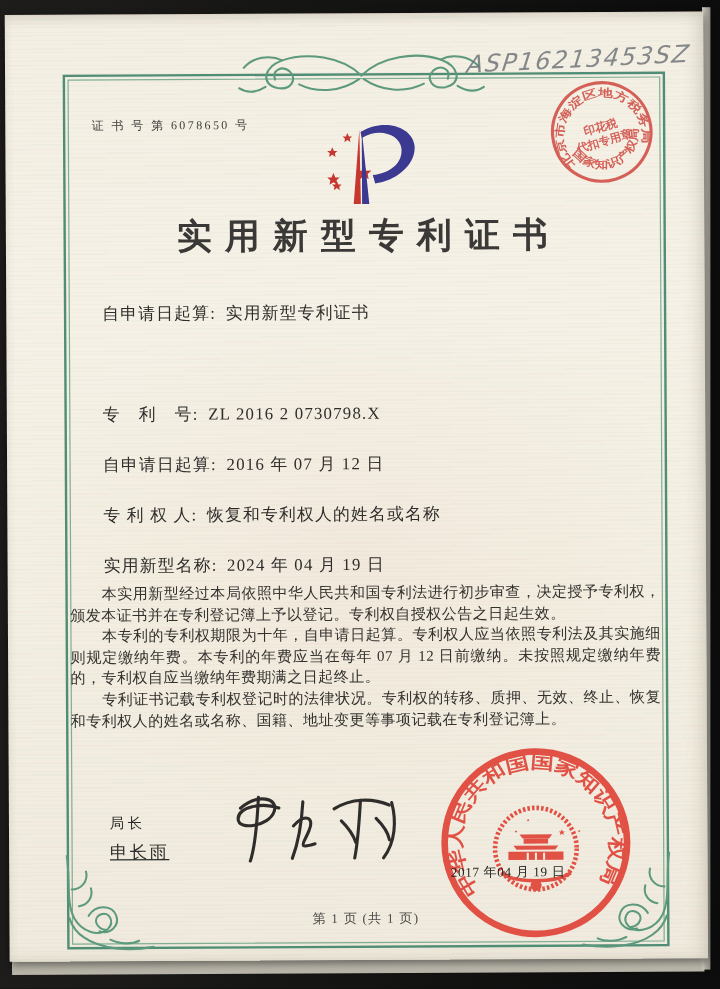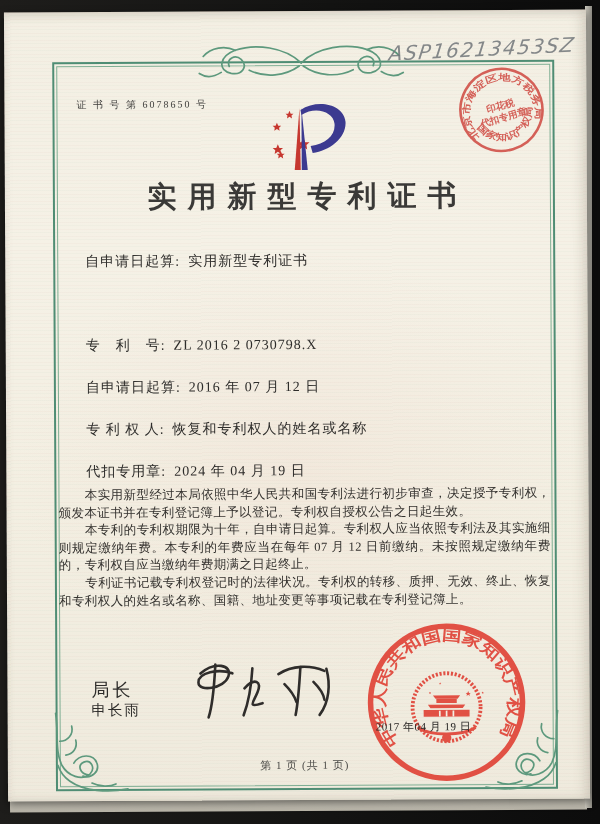--- a/index.html
+++ b/index.html
@@ -28,22 +28,22 @@
   .ornament-br{left:472px;top:695px;width:90px;height:90px;transform:scaleX(-1);}
   .cert-no{position:absolute;left:72px;top:86px;font-size:10px;letter-spacing:2px;color:#3f3e3c;}
   .cnipa-logo{position:absolute;left:251px;top:89px;width:92px;height:76px;}
   .title{position:absolute;left:48px;top:166px;width:498px;text-align:center;
     font-size:29px;font-weight:bold;letter-spacing:11px;text-indent:11px;color:#3a3937;}
   .field{position:absolute;left:80px;font-size:14px;color:#2e2d2b;letter-spacing:1px;white-space:nowrap;}
   .field .fvalue{margin-left:8px;}
   .body-text{position:absolute;left:52px;top:475px;width:492px;font-size:12.5px;
     line-height:17.6px;color:#33312e;text-align:justify;letter-spacing:.4px;}
   .body-text p{margin:0;text-indent:2.1em;}
-  .signer-title{position:absolute;left:84px;top:666px;font-size:18px;letter-spacing:3px;color:#2e2d2b;}
-  .signer-name{position:absolute;left:84px;top:689px;font-size:14.5px;letter-spacing:2px;color:#2e2d2b;}
+  .signer-title{position:absolute;left:84px;top:666px;font-size:12px;letter-spacing:3px;color:#2e2d2b;}
+  .signer-name{position:absolute;left:84px;top:689px;font-size:14.5px;letter-spacing:2px;color:#2e2d2b;text-decoration:underline;}
   .signature{position:absolute;left:179px;top:646px;width:150px;height:64px;}
   .signature path{stroke:#2f2d2b;stroke-width:2.6;fill:none;stroke-linecap:round;}
   .seal{position:absolute;left:356px;top:609px;width:166px;height:166px;opacity:.92;}
   .seal-date{position:absolute;left:368px;top:709px;font-size:11px;letter-spacing:.5px;
     color:#262523;z-index:30;white-space:nowrap;}
   .footer{position:absolute;left:48px;top:747px;width:498px;text-align:center;
     font-size:11px;letter-spacing:1px;color:#4c4b48;}
   .stamp{position:absolute;left:452px;top:55px;width:90px;height:90px;opacity:.85;
     transform:rotate(-16deg);}
   .handwriting{position:absolute;left:385px;top:27px;font-size:20px;color:#71767a;
@@ -107,21 +107,21 @@
     <div class="field" style="top:325px">
       <span class="flabel">专　利　号:</span><span class="fvalue">ZL 2016 2 0730798.X</span>
     </div>
     <div class="field" style="top:367px">
       <span class="flabel">自申请日起算:</span><span class="fvalue">2016 年 07 月 12 日</span>
     </div>
     <div class="field" style="top:409px">
       <span class="flabel">专 利 权 人:</span><span class="fvalue">恢复和专利权人的姓名或名称</span>
     </div>
     <div class="field" style="top:451px">
-      <span class="flabel">代扣专用章:</span><span class="fvalue">2024 年 04 月 19 日</span>
+      <span class="flabel">实用新型名称:</span><span class="fvalue">2024 年 04 月 19 日</span>
     </div>
 
     <div class="body-text">
       <p>本实用新型经过本局依照中华人民共和国专利法进行初步审查，决定授予专利权，颁发本证书并在专利登记簿上予以登记。专利权自授权公告之日起生效。</p>
       <p>本专利的专利权期限为十年，自申请日起算。专利权人应当依照专利法及其实施细则规定缴纳年费。本专利的年费应当在每年 07 月 12 日前缴纳。未按照规定缴纳年费的，专利权自应当缴纳年费期满之日起终止。</p>
       <p>专利证书记载专利权登记时的法律状况。专利权的转移、质押、无效、终止、恢复和专利权人的姓名或名称、国籍、地址变更等事项记载在专利登记簿上。</p>
     </div>
 
     <div class="signer-title">局长</div>
     <div class="signer-name">申长雨</div>

